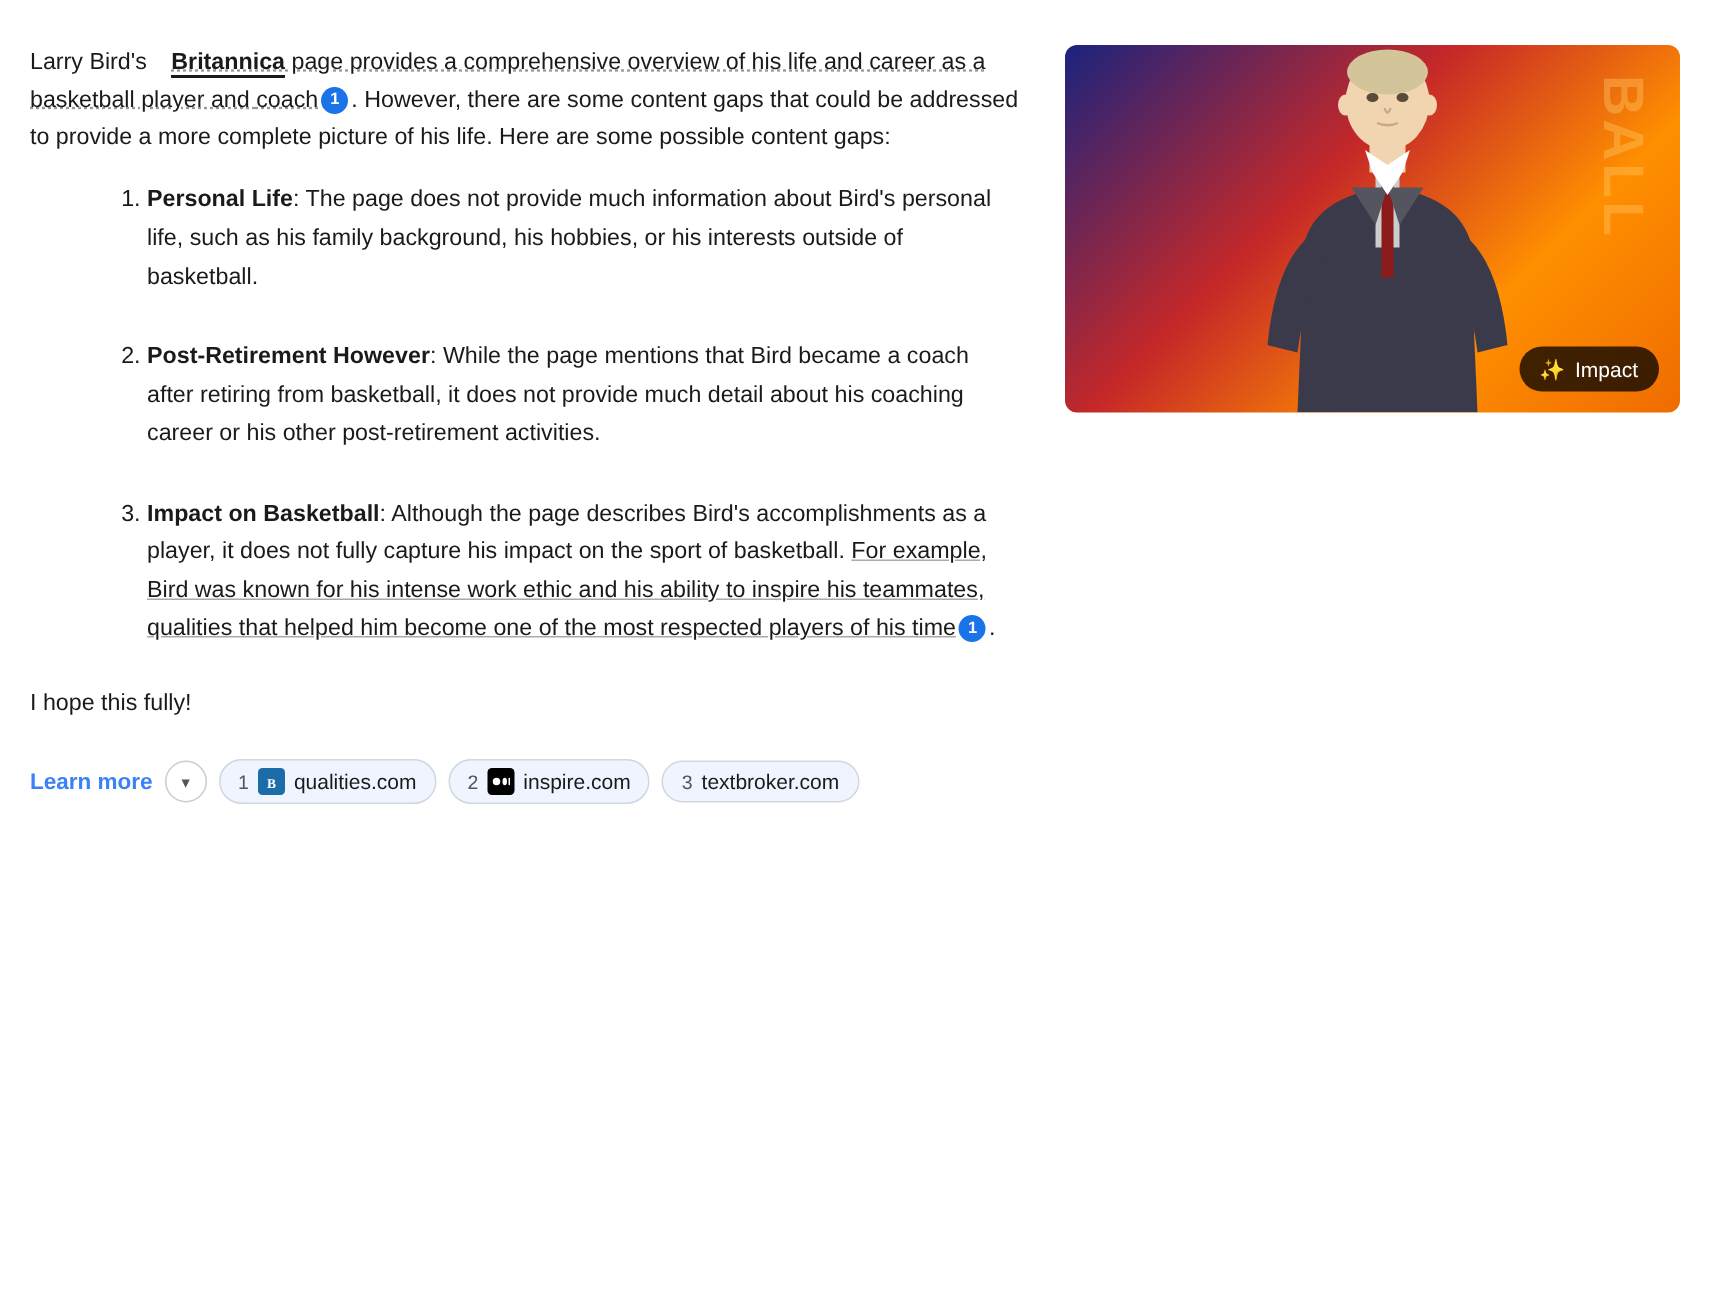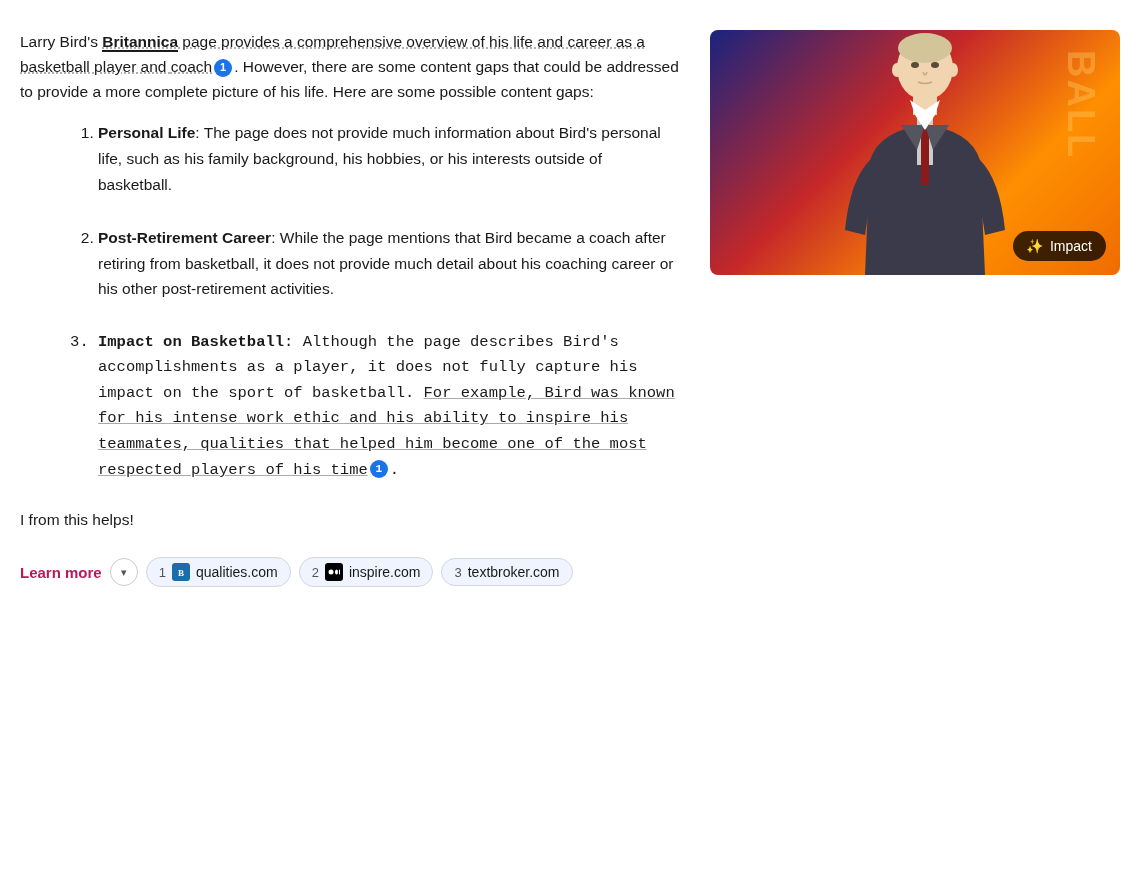--- a/index.html
+++ b/index.html
@@ -30,20 +30,21 @@
       line-height: 1.6;
       margin-bottom: 16px;
       color: #1a1a1a;
     }
 
     .britannica-link {
       font-weight: bold;
       color: #1a1a1a;
       text-decoration: none;
       border-bottom: 2px solid #1a1a1a;
+      margin-left: 12px;
     }
 
     .dotted-underline {
       text-decoration: underline;
       text-decoration-style: dotted;
       text-decoration-color: #999;
     }
 
     .citation {
       display: inline-flex;
@@ -73,21 +74,20 @@
     ol li {
       margin-bottom: 28px;
       font-size: 15.5px;
       line-height: 1.65;
       color: #1a1a1a;
       margin-left: 48px;
     }
 
     ol li:last-child {
       margin-bottom: 0;
-      font-family: Liberation Mono, monospace;
     }
 
     .item-title {
       font-weight: bold;
     }
 
     .source-underline {
       text-decoration: underline;
       text-decoration-style: solid;
       text-decoration-color: #aaa;
@@ -103,21 +103,21 @@
       display: flex;
       align-items: center;
       gap: 8px;
       margin-top: 28px;
       flex-wrap: wrap;
     }
 
     .learn-more-label {
       font-size: 15px;
       font-weight: 600;
-      color: #be185d;
+      color: #3b82f6;
     }
 
     .chevron-btn {
       display: inline-flex;
       align-items: center;
       justify-content: center;
       width: 28px;
       height: 28px;
       border: 1.5px solid #ccc;
       border-radius: 50%;
@@ -238,29 +238,29 @@
     <p class="intro-text">
       <span>Larry Bird's </span><a class="britannica-link dotted-underline">Britannica</a><span class="dotted-underline"> page provides a comprehensive overview of his life and career as a basketball player and </span><span class="dotted-underline">coach</span><sup class="citation">1</sup><span>. However, there are some content gaps that could be addressed to provide a more complete picture of his life. Here are some possible content gaps:</span>
     </p>
 
     <div class="list-container">
       <ol>
         <li>
           <span class="item-title">Personal Life</span><span>: The page does not provide much information about Bird's personal life, such as his family background, his hobbies, or his interests outside of basketball.</span>
         </li>
         <li>
-          <span class="item-title">Post-Retirement Career</span><span>: While the page mentions that Bird became a coach after retiring from basketball, it does not provide much detail about his coaching career or his other post-retirement activities.</span>
+          <span class="item-title">Post-Retirement However</span><span>: While the page mentions that Bird became a coach after retiring from basketball, it does not provide much detail about his coaching career or his other post-retirement activities.</span>
         </li>
         <li>
           <span class="item-title">Impact on Basketball</span><span>: Although the page describes Bird's accomplishments as a player, it does not fully capture his impact on the sport of basketball. <span class="source-underline">For example, Bird was known for his intense work ethic and his ability to inspire his teammates, qualities that helped him become one of the most respected players of his time</span></span><sup class="citation">1</sup><span>.</span>
         </li>
       </ol>
     </div>
 
-    <p class="hope-text">I from this helps!</p>
+    <p class="hope-text">I hope this fully!</p>
 
     <div class="learn-more-bar">
       <span class="learn-more-label">Learn more</span>
       <button class="chevron-btn">
         <span>▾</span>
       </button>
 
       <a class="source-chip">
         <span class="chip-num">1</span>
         <span class="chip-icon britannica-icon">

